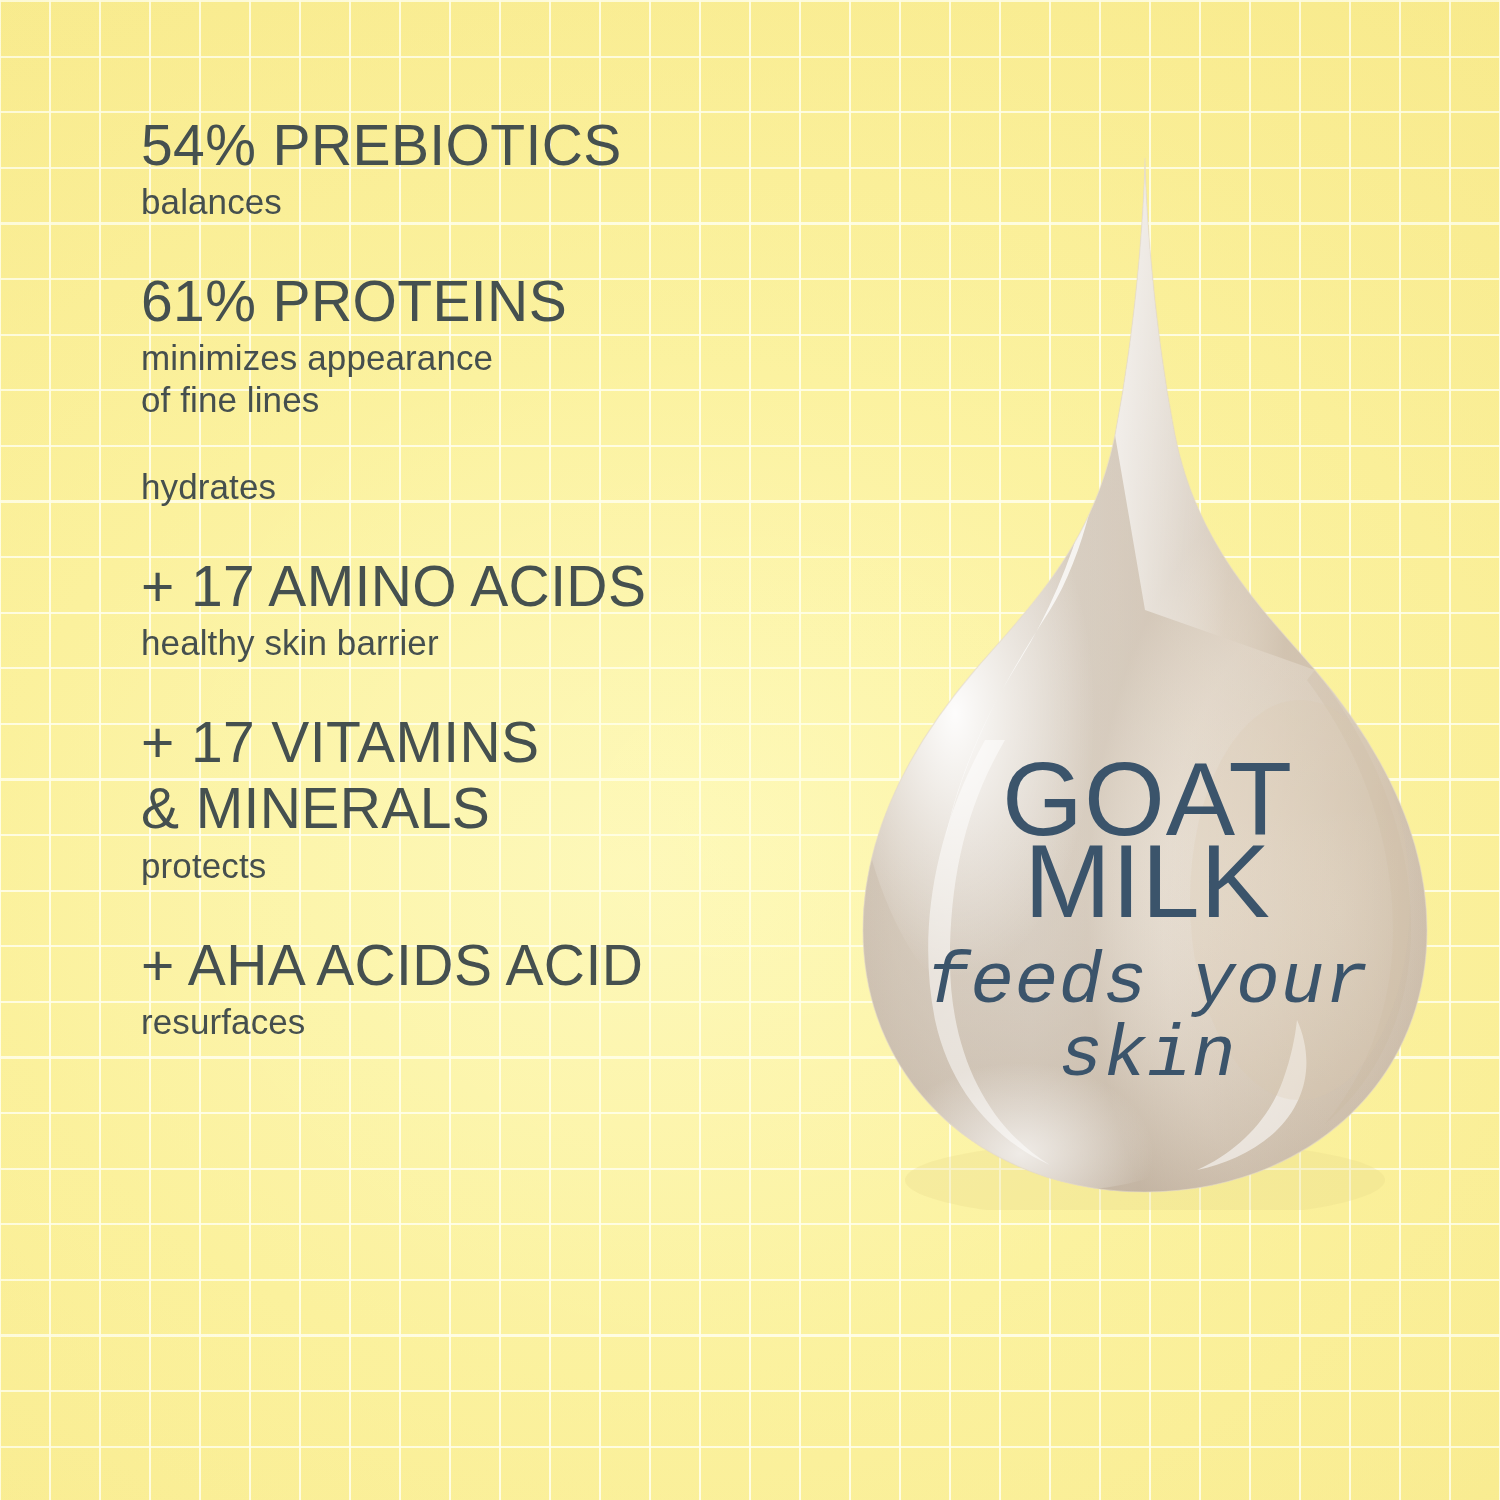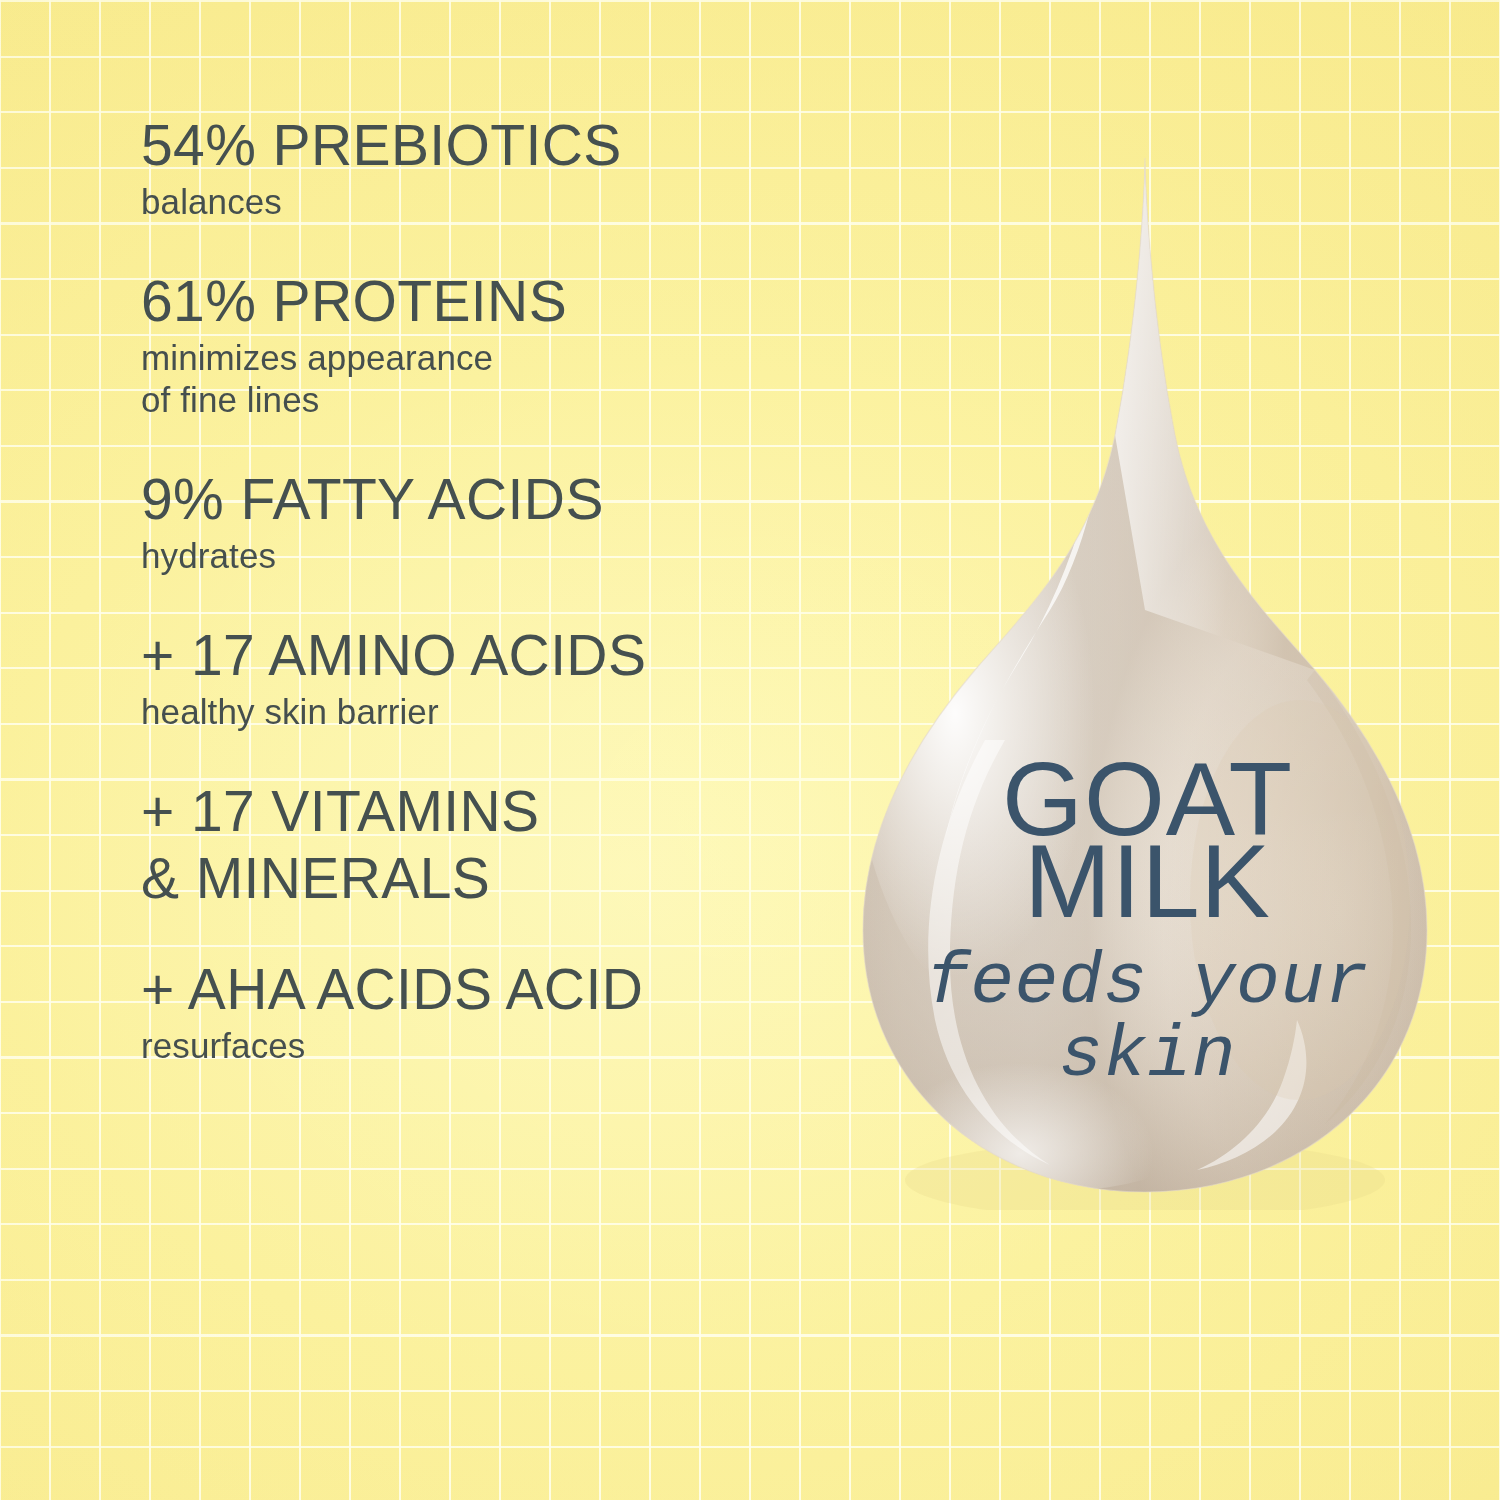--- a/index.html
+++ b/index.html
@@ -135,32 +135,32 @@
       <div class="ing-sub">balances</div>
     </div>
 
     <div class="ing-block">
       <div class="ing-head">61% PROTEINS</div>
       <div class="ing-sub">minimizes appearance
 of fine lines</div>
     </div>
 
     <div class="ing-block">
-      <div class="ing-head">9% FATTY ACIDS</div>
       <div class="ing-sub">hydrates</div>
     </div>
 
     <div class="ing-block">
       <div class="ing-head">+ 17 AMINO ACIDS</div>
       <div class="ing-sub">healthy skin barrier</div>
     </div>
 
     <div class="ing-block">
       <div class="ing-head">+ 17 VITAMINS
 &amp; MINERALS</div>
+      <div class="ing-sub">protects</div>
     </div>
 
     <div class="ing-block">
       <div class="ing-head">+ AHA ACIDS ACID</div>
       <div class="ing-sub">resurfaces</div>
     </div>
 
   </div>
 
   <div id="droplet-wrap">

